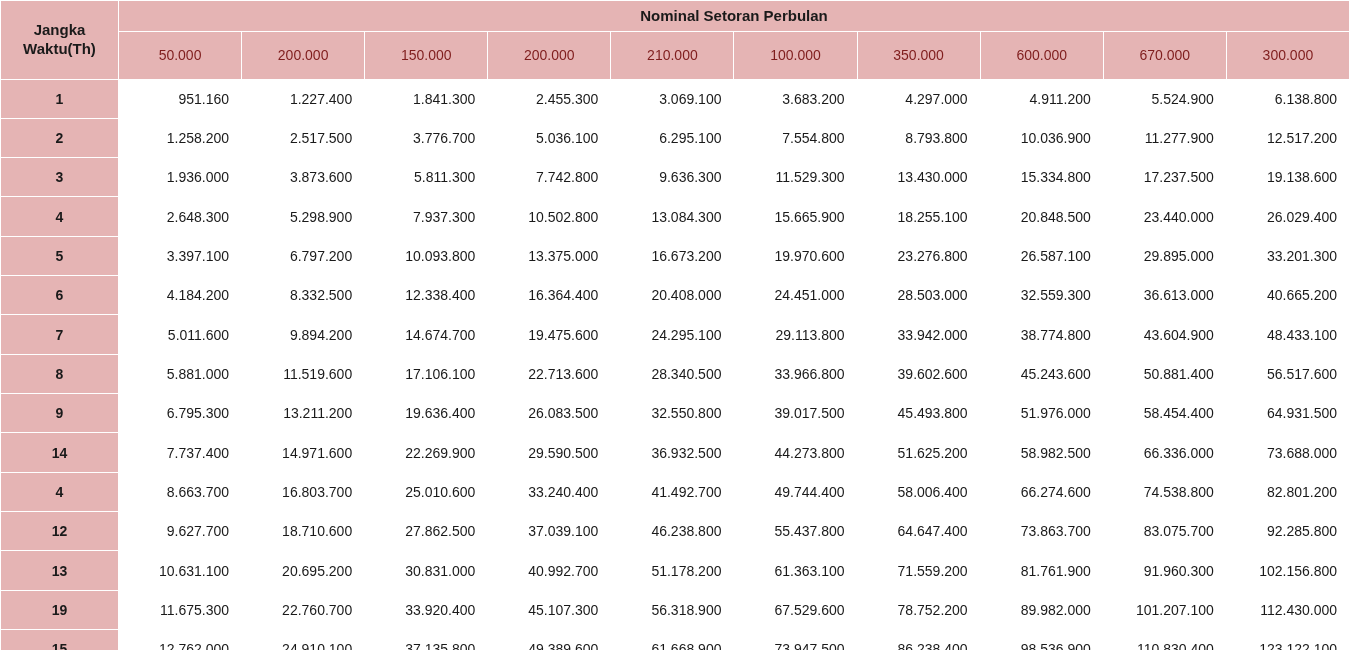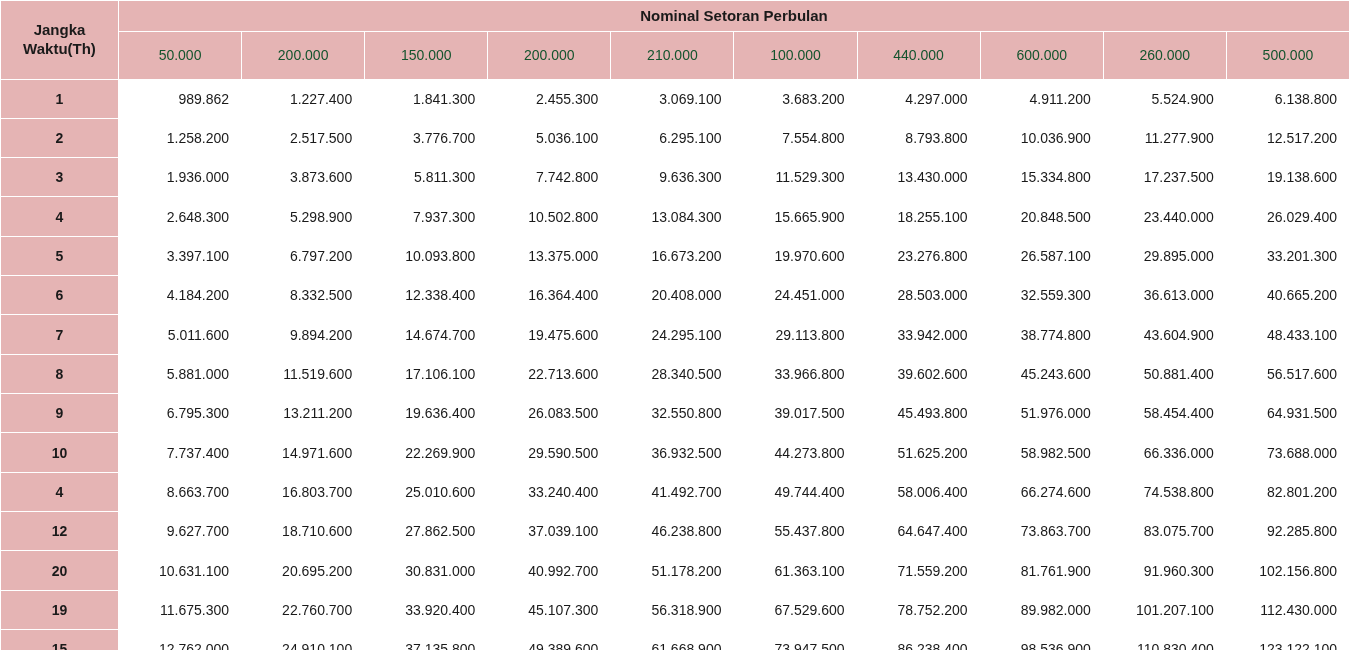--- a/index.html
+++ b/index.html
@@ -41,21 +41,21 @@
     color: #1a1a1a;
     font-size: 15px;
     font-weight: bold;
     text-align: center;
     vertical-align: middle;
     height: 23px;
     padding: 2px;
   }
   th.col-header {
     background: #e5b4b4;
-    color: #14532d;
+    color: #7f1d1d;
     font-size: 14px;
     font-weight: normal;
     text-align: center;
     vertical-align: middle;
     height: 36px;
     padding: 2px;
   }
   td.row-header {
     background: #e5b4b4;
     color: #1a1a1a;
@@ -87,30 +87,30 @@
       <th class="corner-cell" rowspan="2">Jangka Waktu(Th)</th>
       <th class="group-header" colspan="10">Nominal Setoran Perbulan</th>
     </tr>
     <tr id="column-header-row">
         <th class="col-header">50.000</th>
         <th class="col-header">200.000</th>
         <th class="col-header">150.000</th>
         <th class="col-header">200.000</th>
         <th class="col-header">210.000</th>
         <th class="col-header">100.000</th>
-        <th class="col-header">440.000</th>
+        <th class="col-header">350.000</th>
         <th class="col-header">600.000</th>
-        <th class="col-header">260.000</th>
-        <th class="col-header">500.000</th>
+        <th class="col-header">670.000</th>
+        <th class="col-header">300.000</th>
       </tr>
   </thead>
   <tbody id="table-body">
       <tr class="data-row">
         <td class="row-header">1</td>
-        <td class="value-cell">989.862</td>
+        <td class="value-cell">951.160</td>
         <td class="value-cell">1.227.400</td>
         <td class="value-cell">1.841.300</td>
         <td class="value-cell">2.455.300</td>
         <td class="value-cell">3.069.100</td>
         <td class="value-cell">3.683.200</td>
         <td class="value-cell">4.297.000</td>
         <td class="value-cell">4.911.200</td>
         <td class="value-cell">5.524.900</td>
         <td class="value-cell">6.138.800</td>
       </tr>
@@ -212,21 +212,21 @@
         <td class="value-cell">19.636.400</td>
         <td class="value-cell">26.083.500</td>
         <td class="value-cell">32.550.800</td>
         <td class="value-cell">39.017.500</td>
         <td class="value-cell">45.493.800</td>
         <td class="value-cell">51.976.000</td>
         <td class="value-cell">58.454.400</td>
         <td class="value-cell">64.931.500</td>
       </tr>
       <tr class="data-row">
-        <td class="row-header">10</td>
+        <td class="row-header">14</td>
         <td class="value-cell">7.737.400</td>
         <td class="value-cell">14.971.600</td>
         <td class="value-cell">22.269.900</td>
         <td class="value-cell">29.590.500</td>
         <td class="value-cell">36.932.500</td>
         <td class="value-cell">44.273.800</td>
         <td class="value-cell">51.625.200</td>
         <td class="value-cell">58.982.500</td>
         <td class="value-cell">66.336.000</td>
         <td class="value-cell">73.688.000</td>
@@ -251,21 +251,21 @@
         <td class="value-cell">27.862.500</td>
         <td class="value-cell">37.039.100</td>
         <td class="value-cell">46.238.800</td>
         <td class="value-cell">55.437.800</td>
         <td class="value-cell">64.647.400</td>
         <td class="value-cell">73.863.700</td>
         <td class="value-cell">83.075.700</td>
         <td class="value-cell">92.285.800</td>
       </tr>
       <tr class="data-row">
-        <td class="row-header">20</td>
+        <td class="row-header">13</td>
         <td class="value-cell">10.631.100</td>
         <td class="value-cell">20.695.200</td>
         <td class="value-cell">30.831.000</td>
         <td class="value-cell">40.992.700</td>
         <td class="value-cell">51.178.200</td>
         <td class="value-cell">61.363.100</td>
         <td class="value-cell">71.559.200</td>
         <td class="value-cell">81.761.900</td>
         <td class="value-cell">91.960.300</td>
         <td class="value-cell">102.156.800</td>

